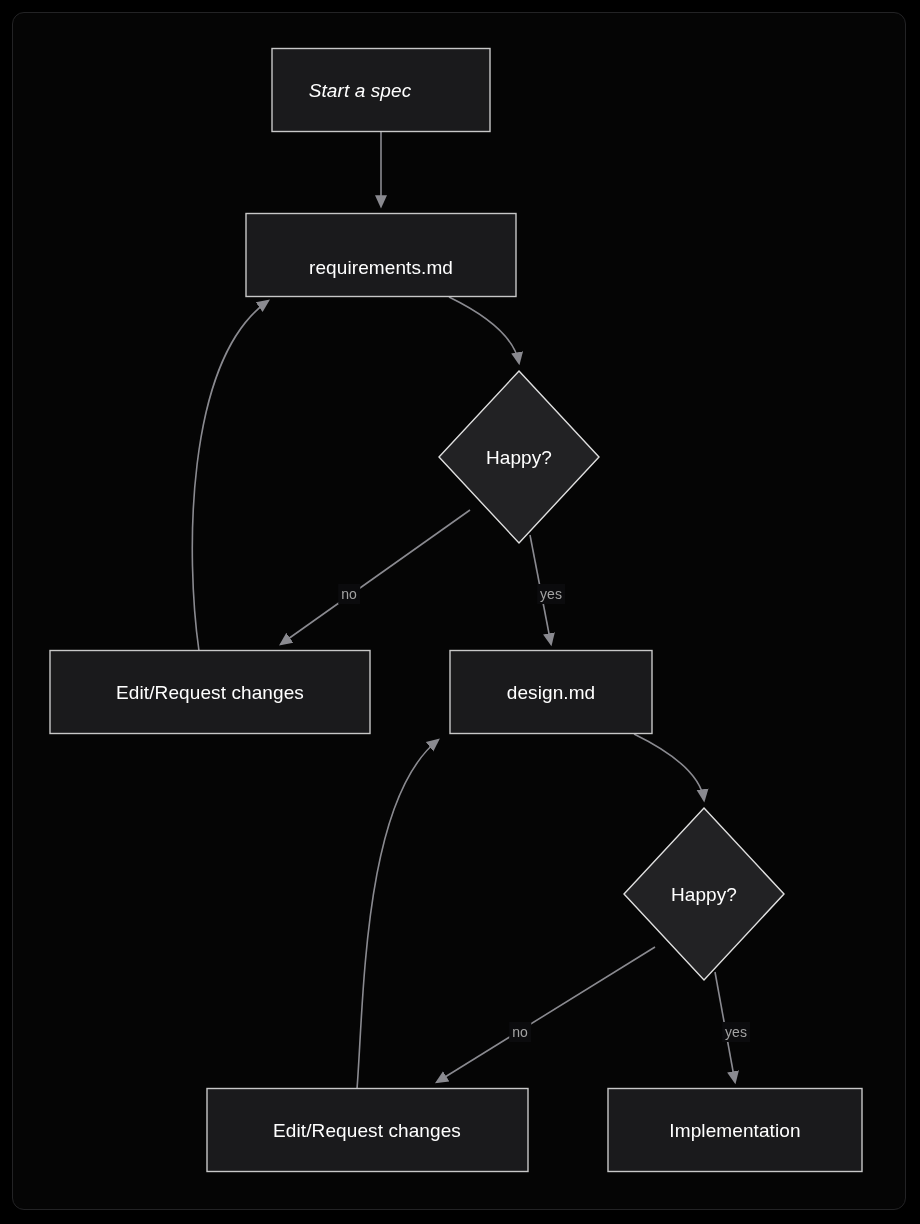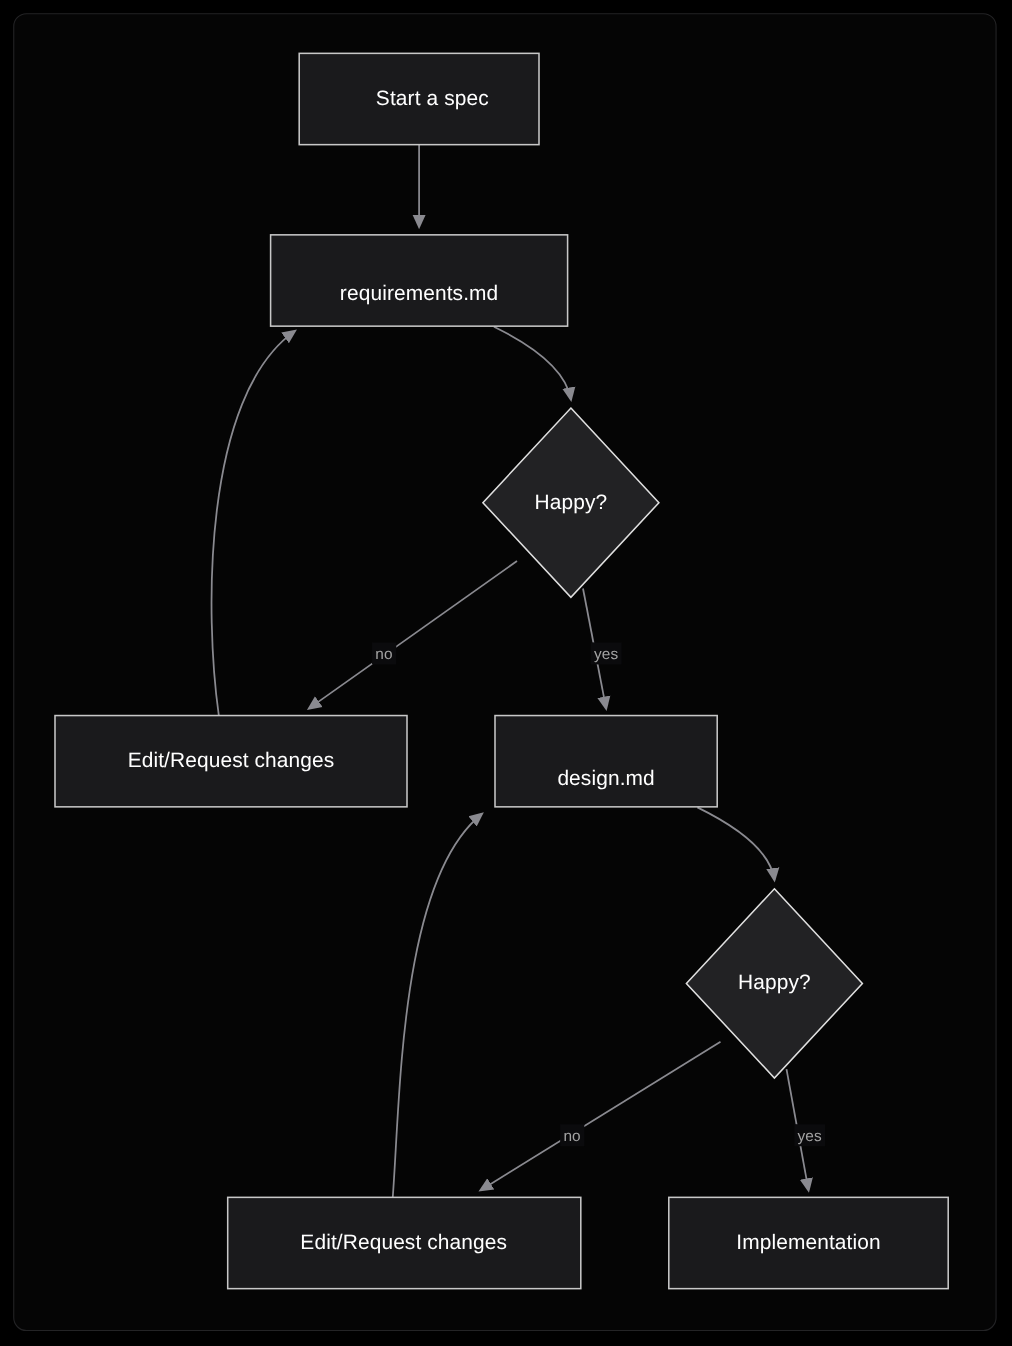--- a/index.html
+++ b/index.html
@@ -84,25 +84,25 @@
       <rect x="246" y="213.5" width="270" height="83" fill="#1a1a1c" stroke="#c8c8c8" stroke-width="1.4"></rect>
       <polygon points="519,371 599,457 519,543 439,457" fill="#222224" stroke="#e0e0e0" stroke-width="1.4"></polygon>
       <rect x="50" y="650.5" width="320" height="83" fill="#1a1a1c" stroke="#c8c8c8" stroke-width="1.4"></rect>
       <rect x="450" y="650.5" width="202" height="83" fill="#1a1a1c" stroke="#c8c8c8" stroke-width="1.4"></rect>
       <polygon points="704,808 784,894 704,980 624,894" fill="#222224" stroke="#e0e0e0" stroke-width="1.4"></polygon>
       <rect x="207" y="1088.5" width="321" height="83" fill="#1a1a1c" stroke="#c8c8c8" stroke-width="1.4"></rect>
       <rect x="608" y="1088.5" width="254" height="83" fill="#1a1a1c" stroke="#c8c8c8" stroke-width="1.4"></rect>
     </g>
   </svg>
 
-  <div class="node-label" style="left:393px; top:90px;">Start a spec</div>
+  <div class="node-label" style="left:360px; top:90px;font-style:italic;">Start a spec</div>
   <div class="node-label" style="left:381px; top:267px;">requirements.md</div>
   <div class="node-label" style="left:519px; top:457px;">Happy?</div>
   <div class="node-label" style="left:210px; top:692px;">Edit/Request changes</div>
-  <div class="node-label" style="left:551px; top:692px;margin-top:16px;">design.md</div>
+  <div class="node-label" style="left:551px; top:692px;">design.md</div>
   <div class="node-label" style="left:704px; top:894px;">Happy?</div>
   <div class="node-label" style="left:367px; top:1130px;">Edit/Request changes</div>
   <div class="node-label" style="left:735px; top:1130px;text-align:center;">Implementation</div>
 
   <div class="edge-label" style="left:349px; top:594px;">no</div>
   <div class="edge-label" style="left:551px; top:594px;">yes</div>
   <div class="edge-label" style="left:520px; top:1032px;">no</div>
   <div class="edge-label" style="left:736px; top:1032px;">yes</div>
 </div>
 

